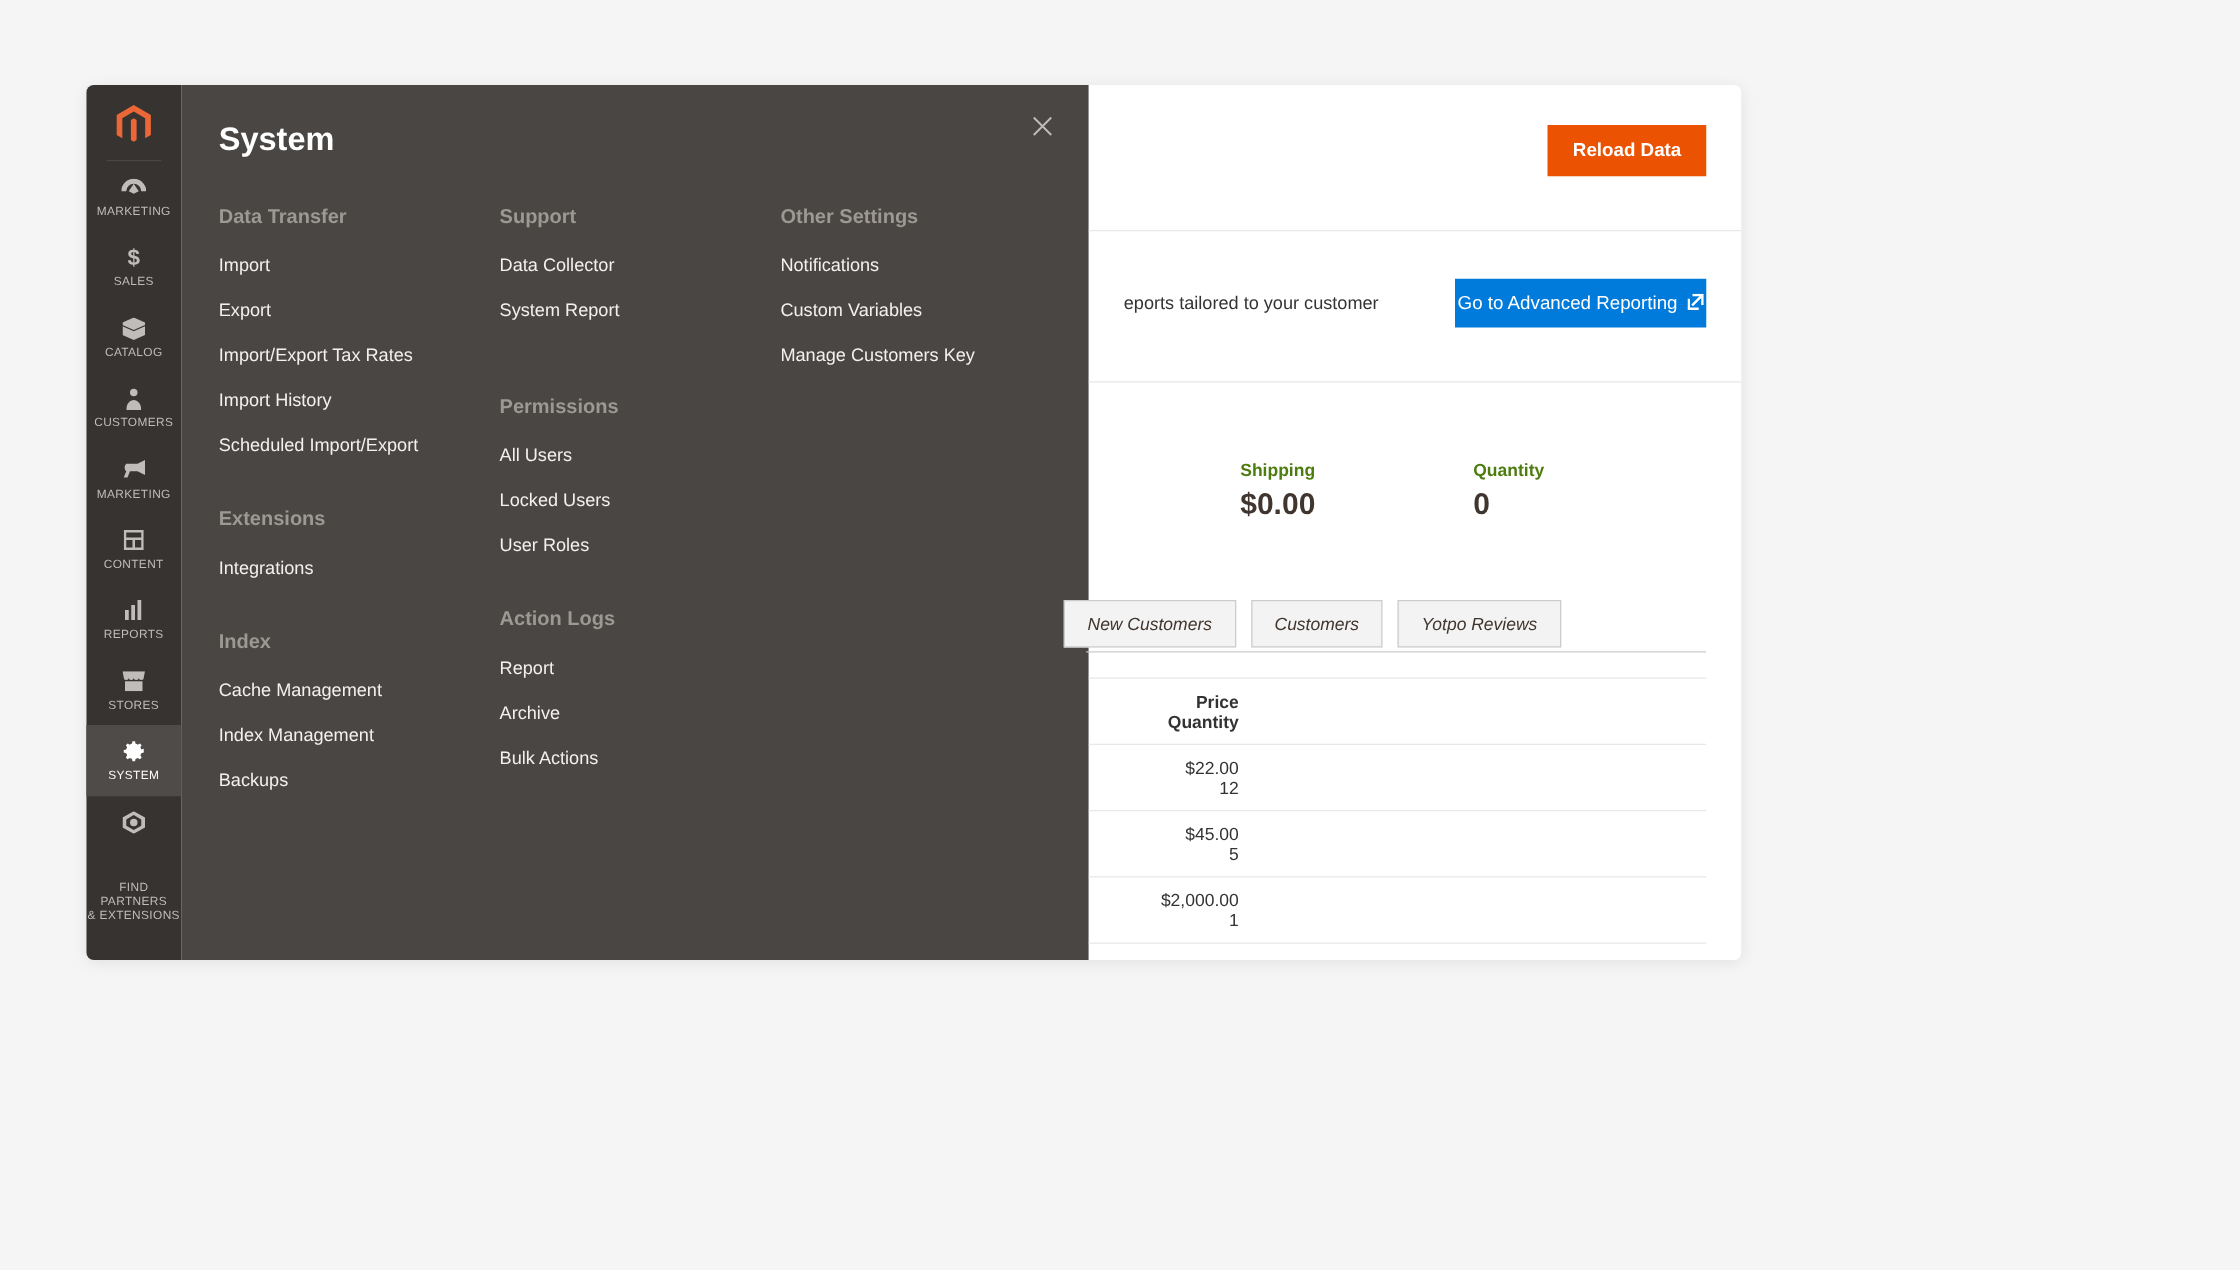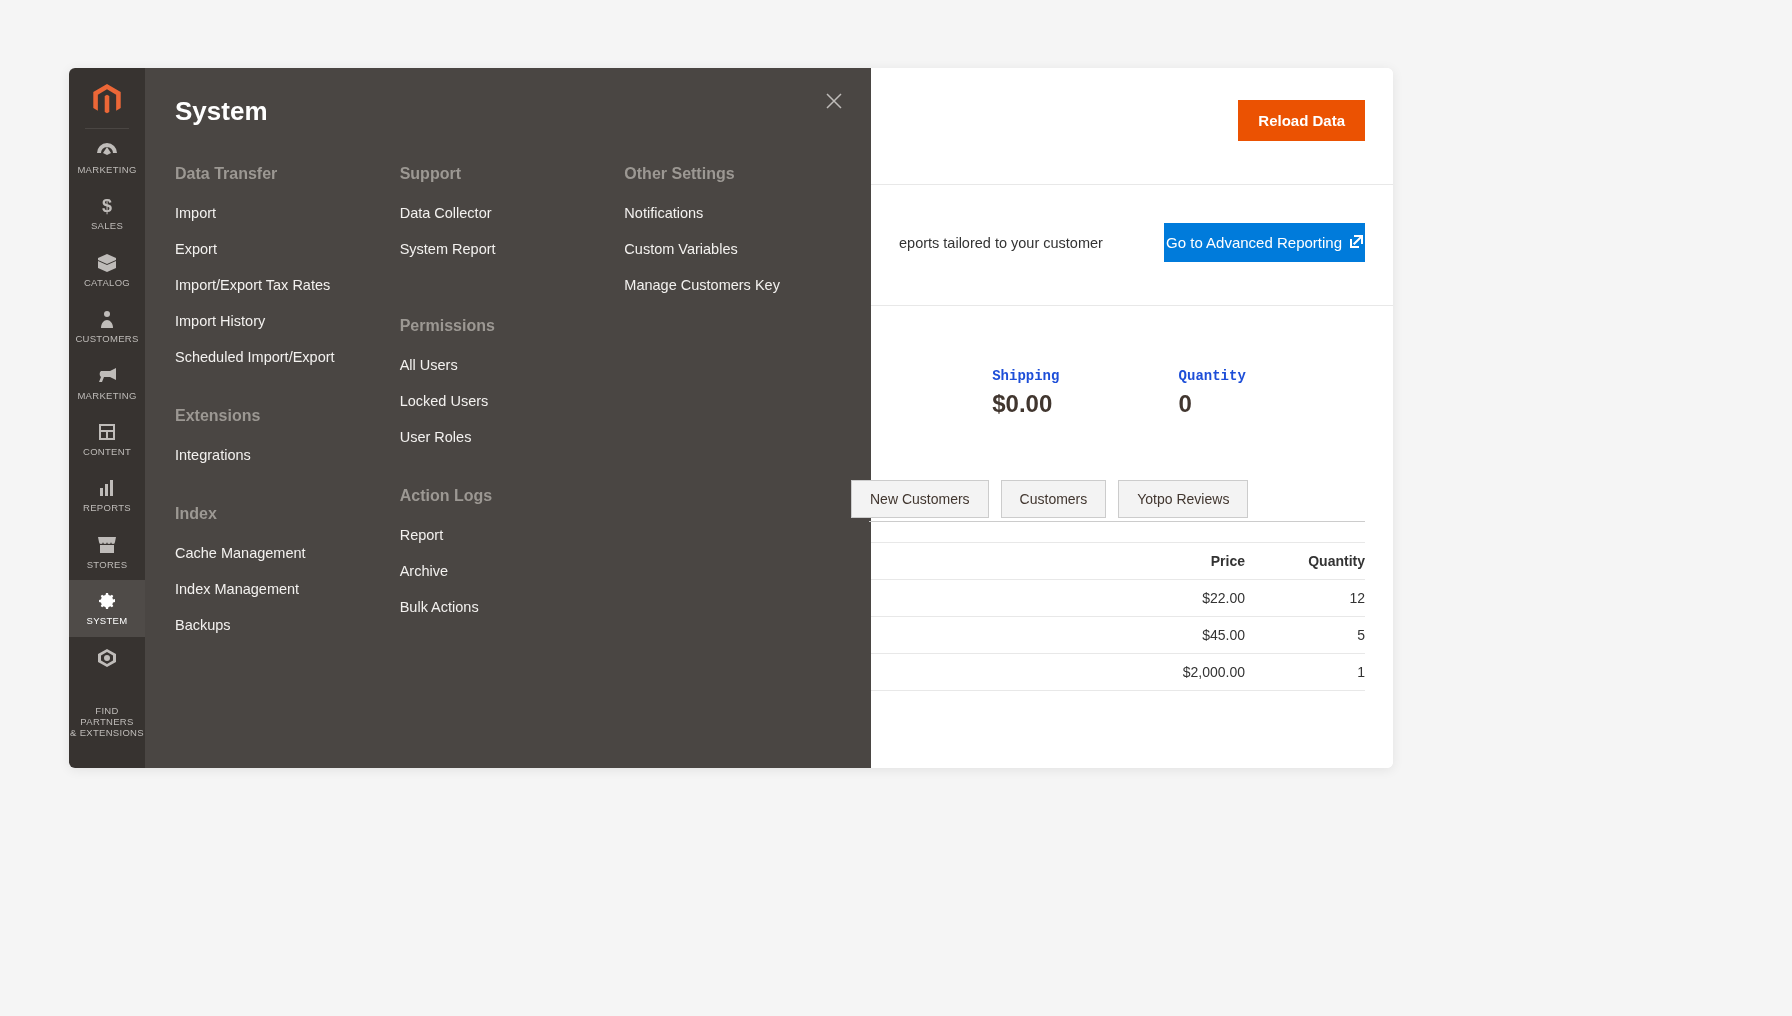--- a/index.html
+++ b/index.html
@@ -143,59 +143,61 @@
 }
 .ext-icon { font-size: 13px; }
 .hr-mid { height: 1px; background: #e8e8e8; position:absolute; left:0; right:0; top: 237px; }
 .stats-row {
   position: absolute;
   top: 300px;
   left: 28px; right: 28px;
   display: flex;
 }
 .stat { flex: 1; }
-.stat-label { font-size: 14px; font-weight: 700; color: #1d4ed8; margin-bottom: 6px; font-family: Liberation Mono, monospace;}
+.stat-label { font-size: 14px; font-weight: 700; color: #4d7c0f; margin-bottom: 6px;}
 .stat-value { font-size: 24px; font-weight: 700; color: #41362f; }
 
 .tabs-bar {
   position: absolute;
   top: 412px;
   left: 0; right: 28px;
   display: flex;
   gap: 12px;
   justify-content: flex-start;
   padding-left: 0;
 }
 .tab {
   border: 1px solid #ccc;
   background: #f3f3f3;
   color: #41362f;
   font-size: 14px;
   padding: 10px 18px;
   cursor: pointer;
+  font-style: italic;
 }
 .tabs-underline {
   position: absolute;
   top: 453px;
   left: -2px; right: 28px;
   height: 1px;
   background: #ccc;
 }
 
 .table {
   position: absolute;
   top: 474px;
   left: 0; right: 28px;
 }
 .table-row {
   display: flex;
   border-bottom: 1px solid #e8e8e8;
   padding: 10px 0;
   font-size: 14px;
   color: #333;
+  flex-direction: column;
 }
 .table-row.header { font-weight: 700; border-top: 1px solid #e8e8e8; }
 .cell-name { flex: 1; }
 .cell-price { width: 120px; text-align: right; }
 .cell-qty { width: 120px; text-align: right; }
 </style>
 </head>
 <body>
 
 <div class="window">

